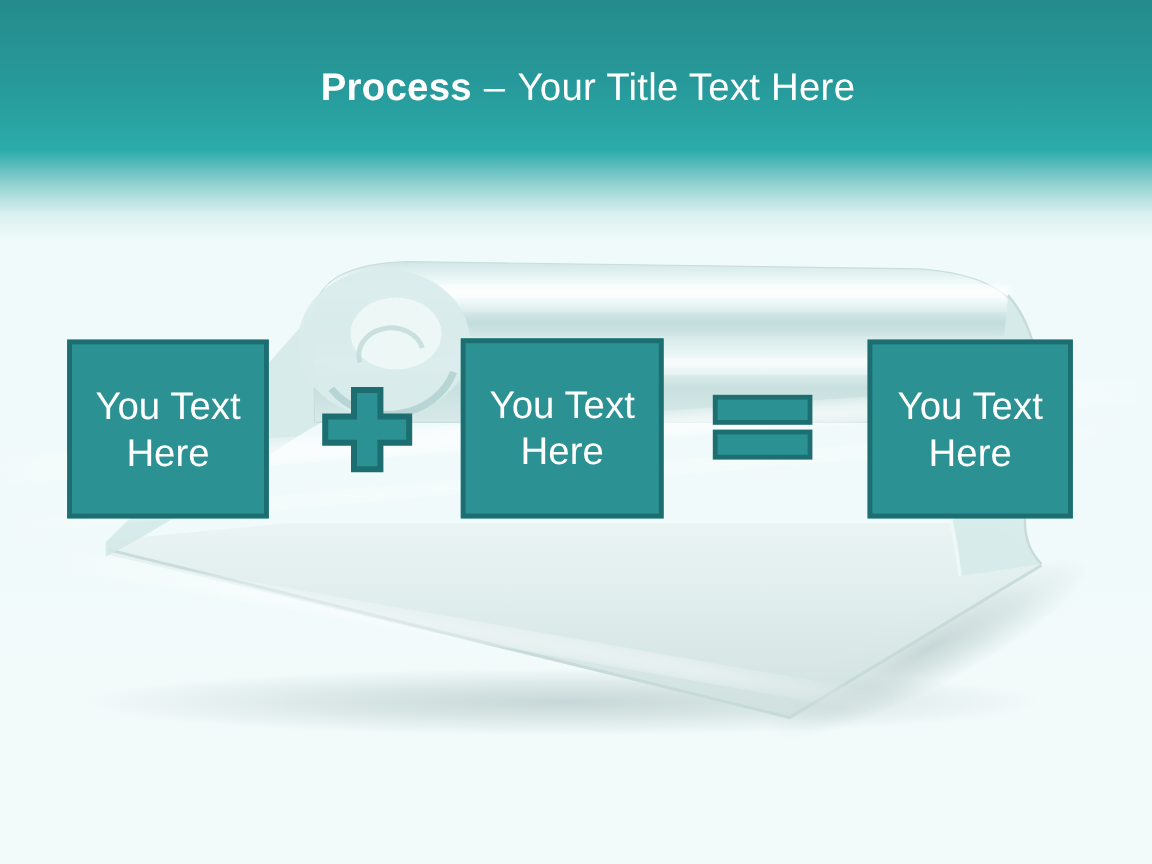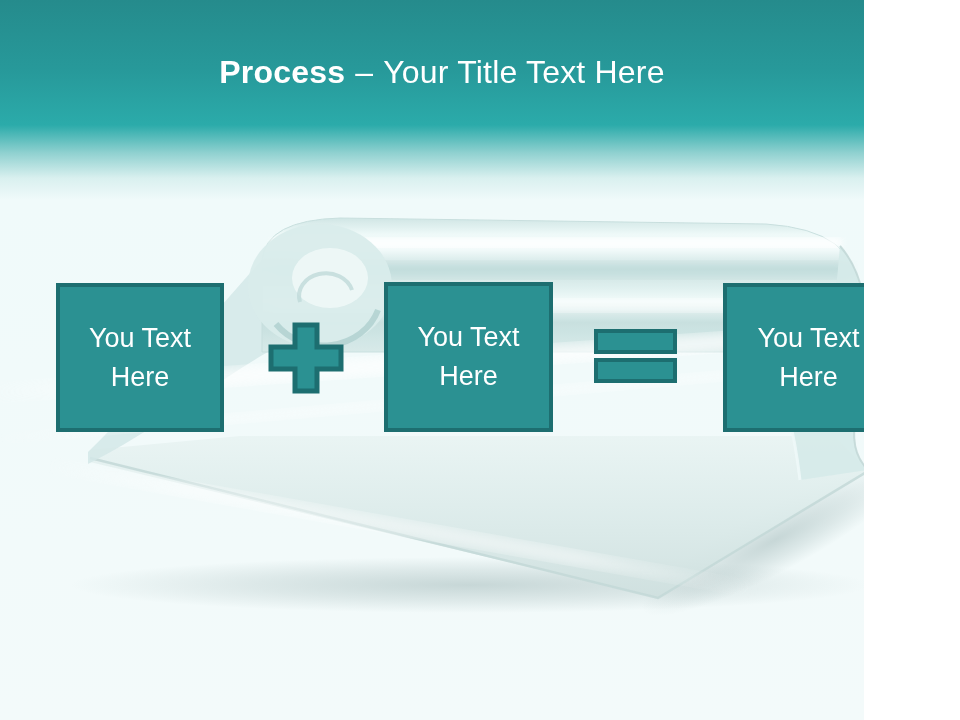--- a/index.html
+++ b/index.html
@@ -1,18 +1,18 @@
 <!DOCTYPE html>
 <html><head>
 <meta charset="utf-8">
 <style>
   html, body { margin: 0; padding: 0; }
   .slide {
     position: relative;
-    width: 864px;
+    width: 960px;
     height: 720px;
     overflow: hidden;
     font-family: "Liberation Sans", sans-serif;
     background: linear-gradient(180deg,
       #258b8c 0px,
       #27999a 70px,
       #2babaa 125px,
       #90d1d0 153px,
       #d9f0ef 178px,
       #f0fafa 200px,
@@ -44,21 +44,21 @@
   .process-box {
     position: absolute;
     box-sizing: border-box;
     background: #2b9192;
     border: 4px solid #1d6e70;
     display: flex;
     align-items: center;
     justify-content: center;
     text-align: center;
     color: #ffffff;
-    font-size: 27px;
+    font-size: 32px;
     line-height: 39px;
     padding: 0 16px;
     z-index: 2;
   }
   .box-1 { left: 56px;  top: 283px; width: 168px; height: 149px; }
   .box-2 { left: 384px; top: 282px; width: 169px; height: 150px; }
   .box-3 { left: 723px; top: 283px; width: 171px; height: 149px; }
 
   .operator { position: absolute; z-index: 2; }
   .plus-op   { left: 267px; top: 321px; }

